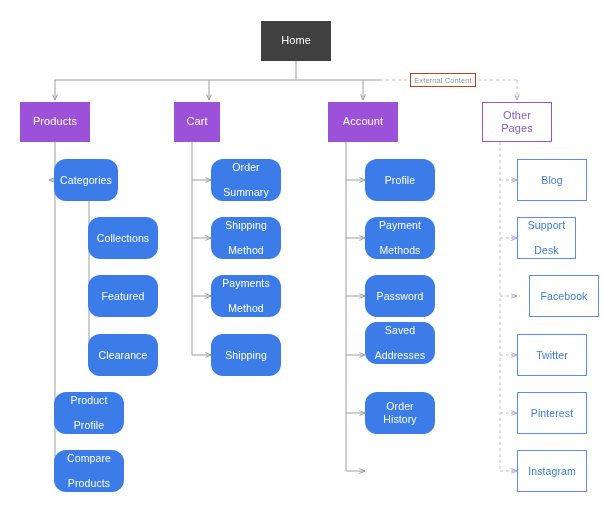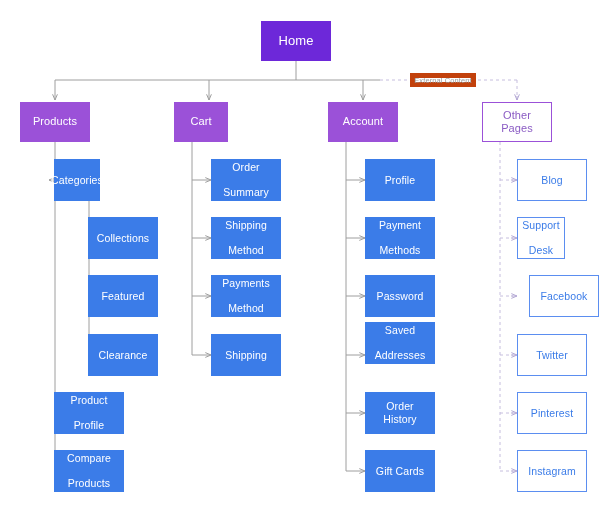--- a/index.html
+++ b/index.html
@@ -13,42 +13,42 @@
   .node{
     position:absolute;box-sizing:border-box;
     display:flex;align-items:center;justify-content:center;text-align:center;
     line-height:1.22;letter-spacing:.1px;
     padding:2px 4px;
   }
   .node span{display:block;}
 
   
   .n-root{
-    background:#6d28d9;color:#ffffff;font-size:13px;
+    background:#404040;color:#ffffff;font-size:11px;
   }
   
   .n-section{
     background:#9b51d8;color:#ffffff;font-size:11px;
   }
   
   .n-section-out{
     background:#ffffff;color:#8b5cc4;border:1.4px solid #9b51d8;font-size:11px;
   }
   
   .n-page{
-    background:#3b7ce8;color:#ffffff;font-size:10.5px;
+    background:#3b7ce8;color:#ffffff;font-size:10.5px;border-radius:12px;
   }
   
   .n-ext{
     background:#ffffff;color:#3b7ce8;border:1.4px solid #5b8ef0;font-size:10.5px;
   }
 
   .ext-label{
     position:absolute;box-sizing:border-box;
-    background:#ffffff;border:5px solid #c2410c;color:#9a9a9a;
+    background:#ffffff;border:1px solid #c2410c;color:#9a9a9a;
     font-size:7.5px;letter-spacing:.1px;
     display:flex;align-items:center;justify-content:center;
     padding:1px 4px;white-space:nowrap;
   }
 </style>
 </head>
 <body>
 
 <div id="canvas">
 
@@ -136,31 +136,31 @@
 
   <div class="ext-label" style="left:410px;top:73px;width:66px;height:14px;">External Content</div>
 
   <div class="node n-root" style="left:261px;top:21px;width:70px;height:40px;">
     <span>Home</span>
   </div>
 
   <div class="node n-section" style="left:20px;top:102px;width:70px;height:40px;">
     <span>Products</span>
   </div>
-  <div class="node n-section" style="left:174px;top:102px;width:54px;height:40px;align-items:center;">
+  <div class="node n-section" style="left:174px;top:102px;width:46px;height:40px;align-items:center;">
     <span>Cart</span>
   </div>
   <div class="node n-section" style="left:328px;top:102px;width:70px;height:40px;">
     <span>Account</span>
   </div>
   <div class="node n-section-out" style="left:482px;top:102px;width:70px;height:40px;">
     <span>Other Pages</span>
   </div>
 
-  <div class="node n-page" style="left:54px;top:159px;width:46px;height:42px;">
+  <div class="node n-page" style="left:54px;top:159px;width:64px;height:42px;">
     <span>Categories</span>
   </div>
 
   <div class="node n-page" style="left:88px;top:217px;width:70px;height:42px;">
     <span>Collections</span>
   </div>
   <div class="node n-page" style="left:88px;top:275px;width:70px;height:42px;">
     <span>Featured</span>
   </div>
   <div class="node n-page" style="left:88px;top:334px;width:70px;height:42px;">
@@ -216,28 +216,25 @@
   </div>
   <div class="node n-page" style="left:365px;top:322px;width:70px;height:42px;">
     <span>
       <span>Saved</span><br>
       <span>Addresses</span>
     </span>
   </div>
   <div class="node n-page" style="left:365px;top:392px;width:70px;height:42px;">
     <span>Order History</span>
   </div>
-  <div class="node n-page" style="left:365px;top:450px;width:70px;height:42px;">
-    <span>Gift Cards</span>
-  </div>
 
   <div class="node n-ext" style="left:517px;top:159px;width:70px;height:42px;">
     <span>Blog</span>
   </div>
-  <div class="node n-ext" style="left:517px;top:217px;width:48px;height:42px;">
+  <div class="node n-ext" style="left:517px;top:217px;width:59px;height:42px;">
     <span>
       <span>Support</span><br>
       <span>Desk</span>
     </span>
   </div>
   <div class="node n-ext" style="left:517px;top:275px;width:70px;height:42px;margin-left:12px;">
     <span>Facebook</span>
   </div>
   <div class="node n-ext" style="left:517px;top:334px;width:70px;height:42px;">
     <span>Twitter</span>

